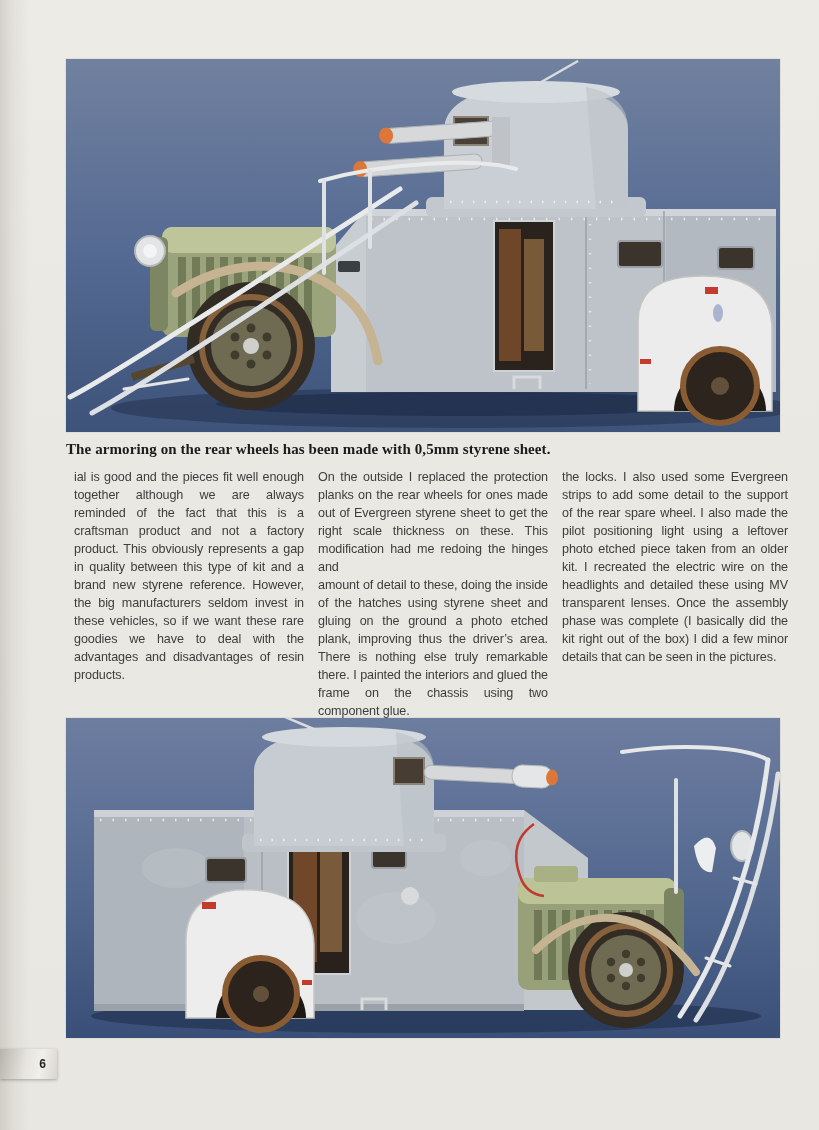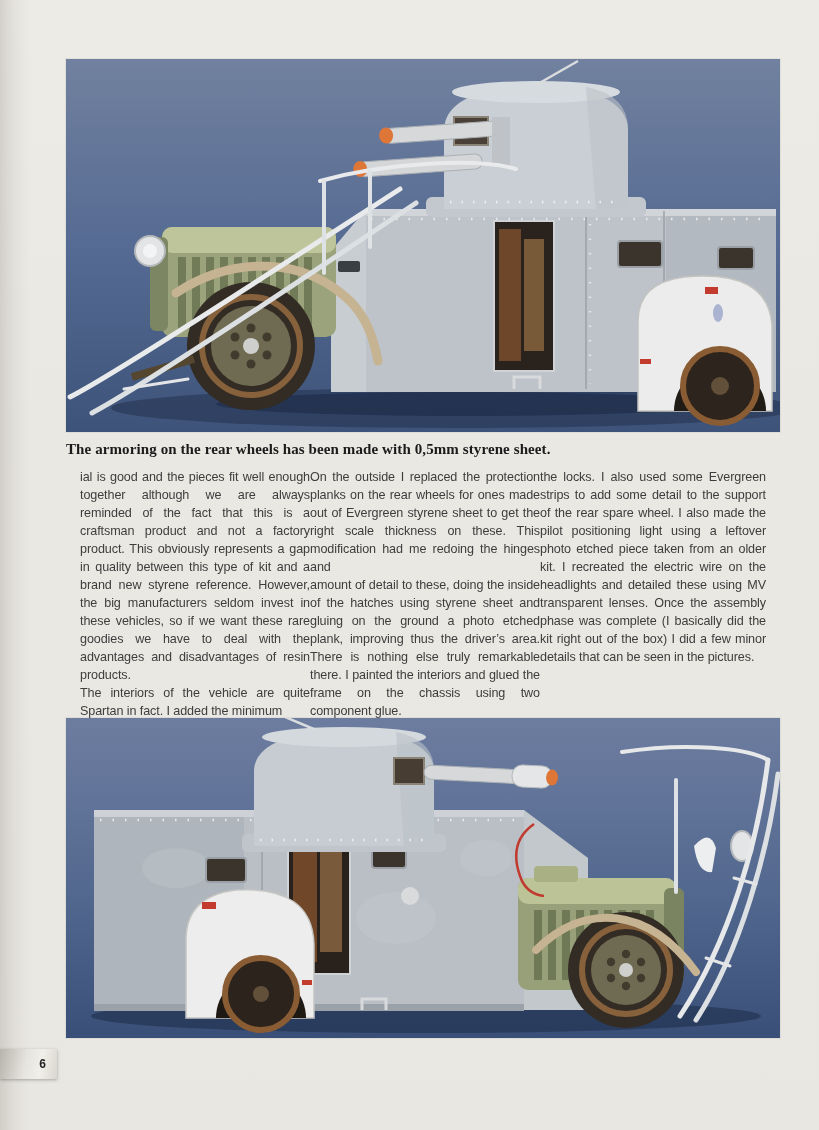--- a/index.html
+++ b/index.html
@@ -20,22 +20,22 @@
   .photo svg{display:block;width:100%;height:100%;}
   .caption{
     position:absolute;left:66px;margin:0;
     font-family:"Liberation Serif",serif;
     font-weight:bold;color:#1b1b1b;
     font-size:15px;line-height:16px;letter-spacing:0.1px;
   }
   .caption-top{top:441px;width:714px;}
   .caption-bottom{top:1045px;width:700px;}
   .columns{
-    position:absolute;left:80px;top:468px;width:714px;height:236px;
-    display:flex;
+    position:absolute;left:74px;top:468px;width:714px;height:236px;
+    display:flex;justify-content:space-between;
   }
   .col{width:230px;}
   .col:last-child{width:226px;}
   .col p{
     margin:0;text-align:justify;
     font-size:12.6px;line-height:18px;color:#3d3d3d;
     letter-spacing:-0.1px;
   }
   .page-tab{
     position:absolute;left:0;top:1049px;width:57px;height:30px;
@@ -170,21 +170,20 @@
         </g>
       </g>
     </svg>
   </figure>
 
   <p class="caption caption-top">The armoring on the rear wheels has been made with 0,5mm styrene sheet.</p>
 
   <div class="columns">
     <div class="col">
       <p>ial is good and the pieces fit well enough together although we are always reminded of the fact that this is a craftsman product and not a factory product. This obviously represents a gap in quality between this type of kit and a brand new styrene reference. However, the big manufacturers seldom invest in these vehicles, so if we want these rare goodies we have to deal with the advantages and disadvantages of resin products.</p>
-      <p>The interiors of the vehicle are quite Spartan in fact. I added the minimum</p>
     </div>
     <div class="col">
       <p>On the outside I replaced the protection planks on the rear wheels for ones made out of Evergreen styrene sheet to get the right scale thickness on these. This modification had me redoing the hinges and</p>
       <p>amount of detail to these, doing the inside of the hatches using styrene sheet and gluing on the ground a photo etched plank, improving thus the driver’s area. There is nothing else truly remarkable there. I painted the interiors and glued the frame on the chassis using two component glue.</p>
     </div>
     <div class="col">
       <p>the locks. I also used some Evergreen strips to add some detail to the support of the rear spare wheel. I also made the pilot positioning light using a leftover photo etched piece taken from an older kit. I recreated the electric wire on the headlights and detailed these using MV transparent lenses. Once the assembly phase was complete (I basically did the kit right out of the box) I did a few minor details that can be seen in the pictures.</p>
     </div>
   </div>
 

